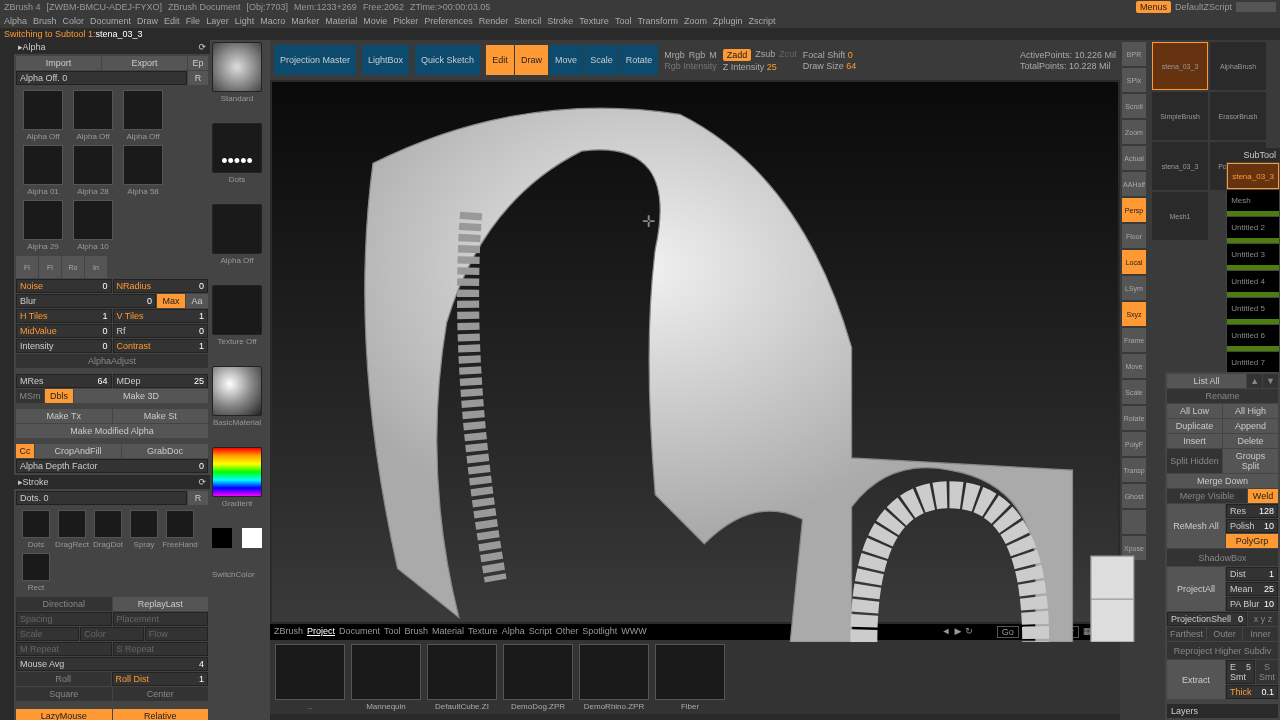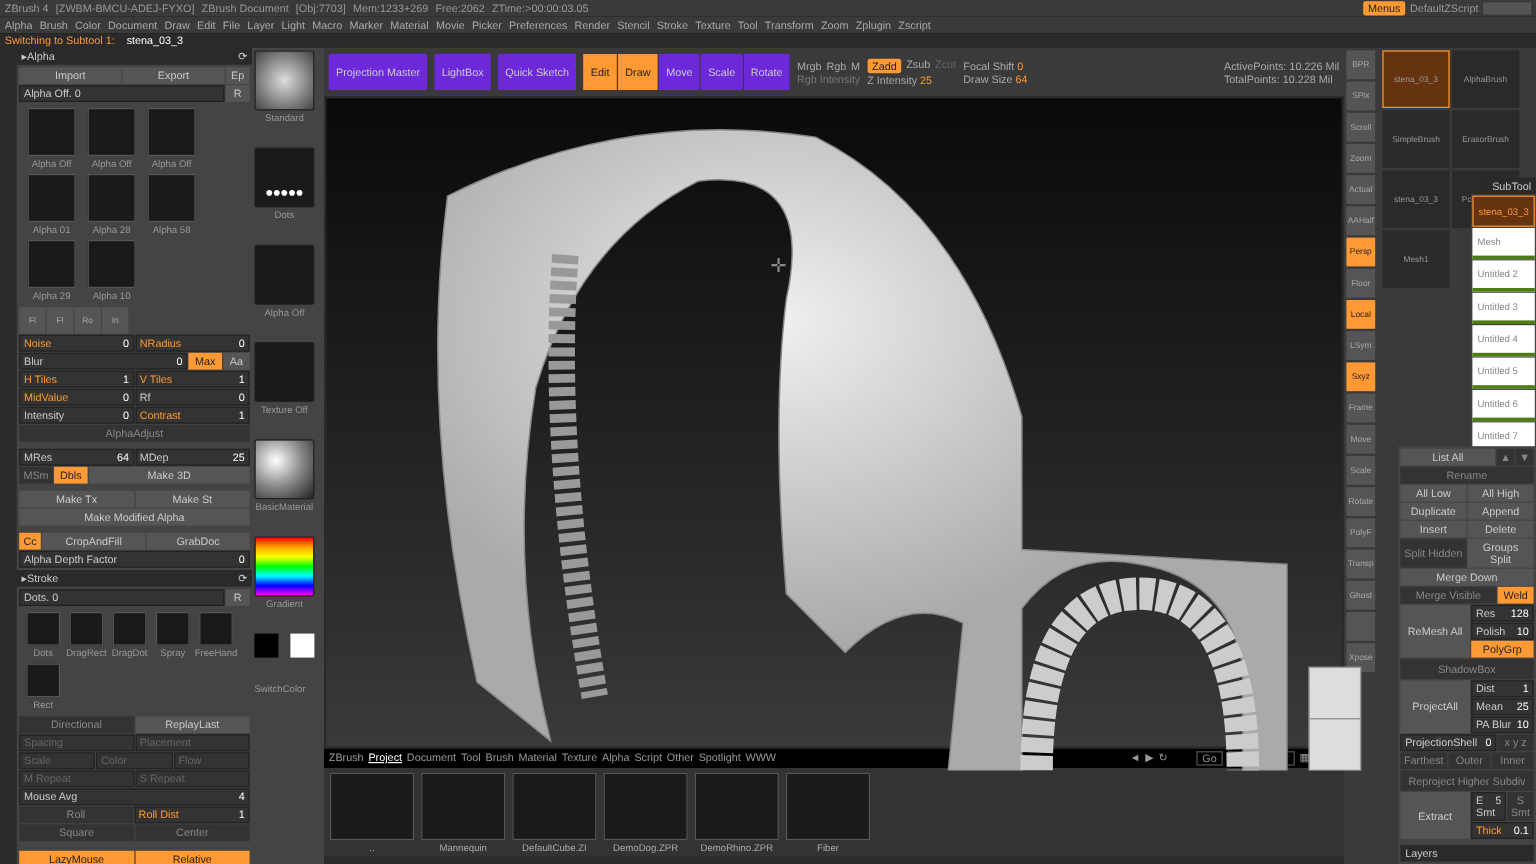--- a/index.html
+++ b/index.html
@@ -2,21 +2,21 @@
 <html><head>
 <meta charset="utf-8">
 <style>
 * { margin: 0; padding: 0; box-sizing: border-box; font-family: Tahoma, Arial, sans-serif; font-size: 9px; user-select: none; }
 body { background: #000; width: 1280px; height: 720px; overflow: hidden; color: #aaa; }
 .top-bar { height: 14px; background: #3a3a3a; display: flex; align-items: center; padding: 0 4px; font-size: 9px; color: #999; gap: 6px; }
 .top-bar .right { margin-left: auto; display: flex; align-items: center; gap: 4px; }
 .orange { color: #ff9933; }
 .menu-bar { height: 14px; background: #3a3a3a; display: flex; align-items: center; padding: 0 4px; gap: 6px; font-size: 9px; color: #aaa; }
 .menu-bar span { cursor: pointer; }
-.status-bar { height: 12px; background: #2a2a2a; display: flex; align-items: center; padding: 0 4px; gap: 10px; font-size: 9px; }
+.status-bar { height: 12px; background: #2a2a2a; display: flex; align-items: center; padding: 0 4px; font-size: 9px; }
 .main { display: flex; height: 680px; }
 .left-panels { width: 210px; background: #3a3a3a; display: flex; }
 .left-spine { width: 14px; background: #2a2a2a; }
 .left-content { flex: 1; display: flex; flex-direction: column; }
 .panel-header { background: #2a2a2a; padding: 2px 4px; display: flex; align-items: center; color: #ccc; font-size: 10px; }
 .panel-body { padding: 2px; background: #444; display: flex; flex-direction: column; gap: 1px; }
 .row { display: flex; gap: 1px; }
 .btn { background: #555; color: #ccc; text-align: center; padding: 2px 3px; border: none; cursor: pointer; font-size: 9px; flex: 1; }
 .btn.dark { background: #333; color: #888; }
 .btn.orange-bg { background: #ff9933; color: #222; }
@@ -28,34 +28,34 @@
 .thumb-box { width: 40px; height: 40px; background: #1a1a1a; border: 1px solid #555; }
 .thumb-label { font-size: 8px; color: #999; text-align: center; margin-top: 2px; }
 .mid-strip { width: 60px; background: #444; display: flex; flex-direction: column; align-items: flex-start; padding: 2px; gap: 20px; }
 .mid-thumb { width: 50px; display: flex; flex-direction: column; align-items: center; }
 .mid-thumb-box { width: 50px; height: 50px; background: #1a1a1a; border: 1px solid #222; border-radius: 2px; position: relative; }
 .color-picker { width: 50px; height: 50px; background: linear-gradient(to bottom, red, orange, yellow, lime, cyan, blue, magenta); }
 .swatch-row { display: flex; width: 50px; }
 .swatch { width: 20px; height: 20px; }
 .canvas-area { flex: 1; display: flex; flex-direction: column; background: #2a2a2a; }
 .top-tools { height: 40px; display: flex; align-items: center; gap: 6px; padding: 2px 4px; background: #3a3a3a; }
-.tool-btn { background: #6d28d9; color: #ccc; padding: 4px 6px; font-size: 8px; text-align: center; display: flex; flex-direction: column; align-items: center; justify-content: center; min-width: 28px; height: 30px; cursor: pointer; }
+.tool-btn { background: #0c4a6e; color: #ccc; padding: 4px 6px; font-size: 8px; text-align: center; display: flex; flex-direction: column; align-items: center; justify-content: center; min-width: 28px; height: 30px; cursor: pointer; }
 .tool-btn.active { background: #ff9933; color: #222; }
 .tool-group { display: flex; gap: 1px; align-items: center; }
 .viewport { flex: 1; background: linear-gradient(to bottom, #0a0a0a 0%, #2a2a2a 70%, #3a3a3a 100%); position: relative; margin: 2px; }
 .sculpt { position: absolute; left: 40px; top: 20px; width: 650px; height: 440px; }
 .right-icons { width: 30px; background: #3a3a3a; display: flex; flex-direction: column; gap: 2px; padding: 2px; }
 .ricon { width: 24px; height: 24px; background: #555; display: flex; align-items: center; justify-content: center; font-size: 7px; color: #aaa; cursor: pointer; flex-direction: column; }
 .ricon.active { background: #ff9933; color: #222; }
 .right-panels { width: 130px; background: #3a3a3a; display: flex; flex-direction: column; align-items: flex-end; }
 .presets { height: 108px; display: flex; flex-wrap: wrap; gap: 2px; padding: 2px; background: #3a3a3a; }
 .preset { width: 56px; height: 48px; background: #2a2a2a; display: flex; flex-direction: column; align-items: center; justify-content: center; font-size: 7px; color: #999; }
 .preset.active { background: #663311; border: 1px solid #ff9933; }
 .subtool-list { background: #444; height: 210px; overflow: hidden; }
-.subtool-item { height: 26px; background: #ffffff; margin: 1px; display: flex; align-items: center; padding: 0 4px; font-size: 8px; color: #888; border-bottom: 3px solid #4d7c0f; }
+.subtool-item { height: 26px; background: #000000; margin: 1px; display: flex; align-items: center; padding: 0 4px; font-size: 8px; color: #888; border-bottom: 5px solid #4d7c0f; }
 .subtool-item.active { background: #663311; color: #ff9933; border: 1px solid #ff9933; }
 .lightbox { height: 90px; background: #333; margin-top: auto; }
 .lb-tabs { display: flex; gap: 4px; padding: 2px 4px; background: #000000; font-size: 9px; }
 .lb-tabs span { color: #999; cursor: pointer; }
 .lb-tabs span.active { color: #fff; text-decoration: underline; }
 .lb-items { display: flex; gap: 4px; padding: 4px; overflow: hidden; }
 .lb-item { width: 72px; display: flex; flex-direction: column; align-items: center; }
 .lb-thumb { width: 70px; height: 56px; background: #1a1a1a; border: 1px solid #555; }
 .lb-name { font-size: 8px; color: #aaa; text-align: center; margin-top: 2px; white-space: nowrap; overflow: hidden; width: 72px; }
 .small-icons { display: flex; gap: 1px; }

